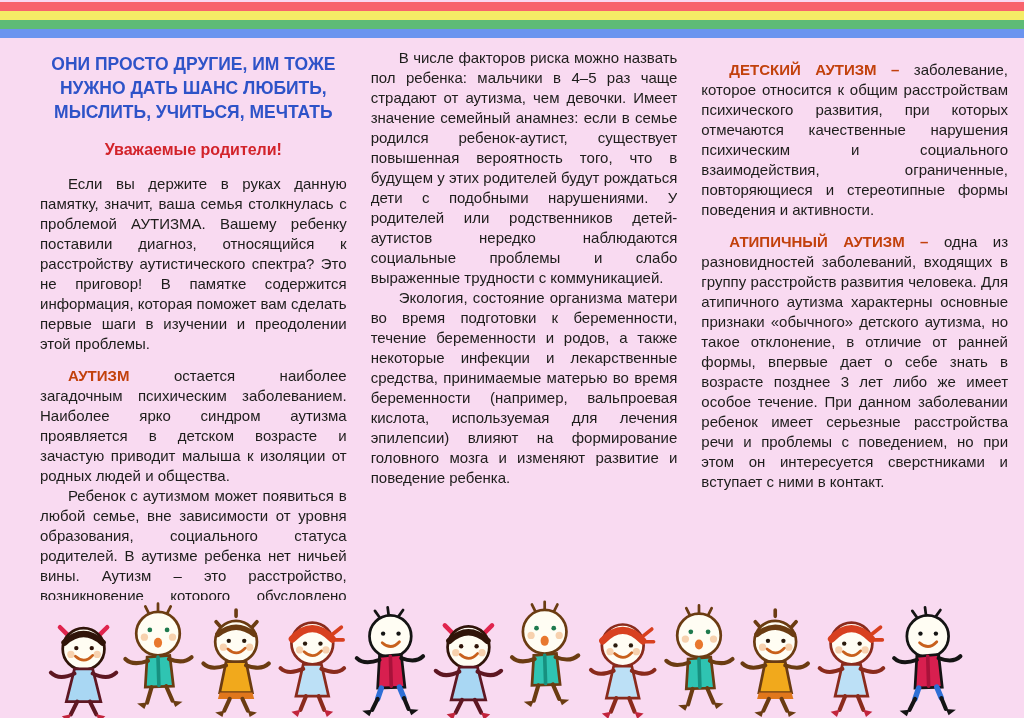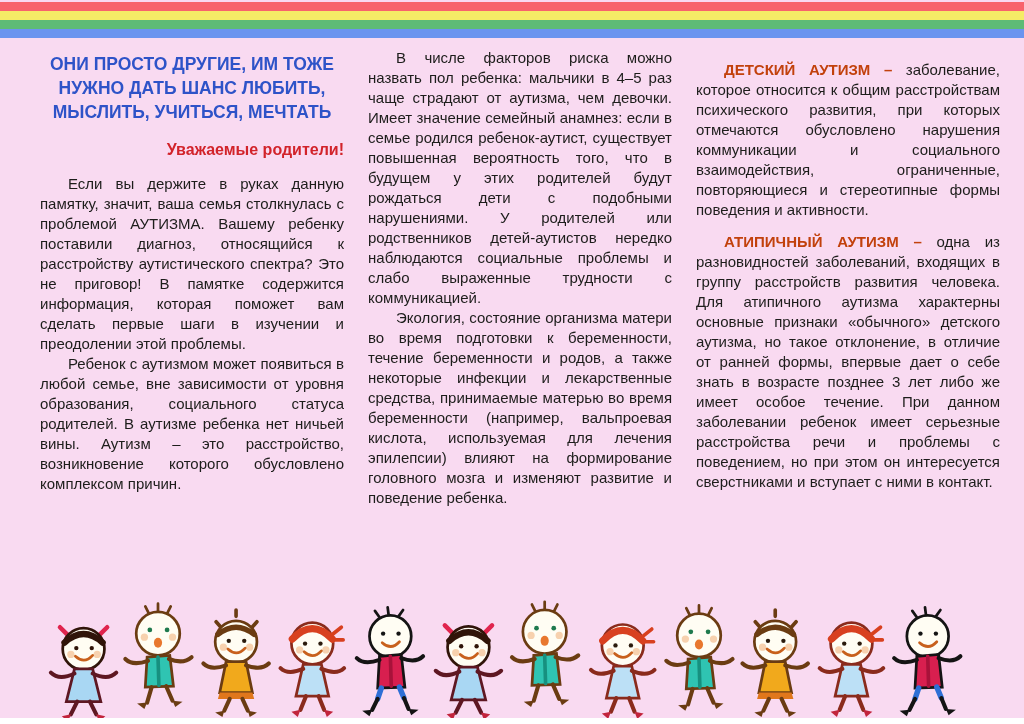--- a/index.html
+++ b/index.html
@@ -8,28 +8,28 @@
 
   .page { position:relative; width:1024px; height:724px; background:#F9DAF1; overflow:hidden; }
 
   .rainbow { position:absolute; top:2px; left:0; right:0; }
   .stripe { height:9px; }
   .stripe.red    { background:#F8636C; }
   .stripe.yellow { background:#F5EC66; }
   .stripe.green  { background:#5EBB76; }
   .stripe.blue   { background:#6B94EF; }
 
-  .content { position:absolute; top:48px; left:40px; right:24px; height:552px;
+  .content { position:absolute; top:48px; left:40px; right:16px; height:552px;
              display:flex; gap:24px; }
   .col { flex:1; font-size:15px; line-height:20px; color:#1D1D1B;
          text-align:justify; overflow:hidden; }
 
   .title { color:#2E53C8; font-size:17.5px; line-height:24px; font-weight:bold;
            text-align:center; text-indent:0; margin:4px 0 16px; }
-  .subtitle { color:#D2232A; font-size:16px; font-weight:bold; text-align:right;
+  .subtitle { color:#D2232A; font-size:16px; font-weight:bold; text-align:center;
               text-indent:0; margin:0 0 14px; }
 
   p.para { text-indent:28px; }
   p.gap  { margin-top:12px; }
   p.noindent { text-indent:0; }
   .lead { color:#c2410c; font-weight:bold; }
 
   .kids { position:absolute; left:0; bottom:6px; width:1024px; height:118px; display:block; }
   .bottom-strip { position:absolute; left:0; bottom:0; width:100%; height:6px; background:#ffffff; }
 </style>
@@ -44,30 +44,31 @@
     <div class="stripe green"></div>
     <div class="stripe blue"></div>
   </div>
 
   <div class="content">
 
     <section class="col">
       <h1 class="title">ОНИ ПРОСТО ДРУГИЕ, ИМ ТОЖЕ НУЖНО ДАТЬ ШАНС ЛЮБИТЬ, МЫСЛИТЬ, УЧИТЬСЯ, МЕЧТАТЬ</h1>
       <h2 class="subtitle">Уважаемые родители!</h2>
       <p class="para">Если вы держите в руках данную памятку, значит, ваша семья столкнулась с проблемой АУТИЗМА. Вашему ребенку поставили диагноз, относящийся к расстройству аутистического спектра? Это не приговор! В памятке содержится информация, которая поможет вам сделать первые шаги в изучении и преодолении этой проблемы.</p>
+      <p class="para gap"><span class="lead">АУТИЗМ</span><span> остается наиболее загадочным психическим заболеванием. Наиболее ярко синдром аутизма проявляется в детском возрасте и зачастую приводит малыша к изоляции от родных людей и общества.</span></p>
       <p class="para">Ребенок с аутизмом может появиться в любой семье, вне зависимости от уровня образования, социального статуса родителей. В аутизме ребенка нет ничьей вины. Аутизм – это расстройство, возникновение которого обусловлено комплексом причин.</p>
     </section>
 
     <section class="col">
       <p class="para">В числе факторов риска можно назвать пол ребенка: мальчики в 4–5 раз чаще страдают от аутизма, чем девочки. Имеет значение семейный анамнез: если в семье родился ребенок-аутист, существует повышенная вероятность того, что в будущем у этих родителей будут рождаться дети с подобными нарушениями. У родителей или родственников детей-аутистов нередко наблюдаются социальные проблемы и слабо выраженные трудности с коммуникацией.</p>
       <p class="para">Экология, состояние организма матери во время подготовки к беременности, течение беременности и родов, а также некоторые инфекции и лекарственные средства, принимаемые матерью во время беременности (например, вальпроевая кислота, используемая для лечения эпилепсии) влияют на формирование головного мозга и изменяют развитие и поведение ребенка.</p>
     </section>
 
     <section class="col">
-      <p class="para gap"><span class="lead">ДЕТСКИЙ АУТИЗМ –</span><span> заболевание, которое относится к общим расстройствам психического развития, при которых отмечаются обусловлено нарушения коммуникации и социального взаимодействия, ограниченные, повторяющиеся и стереотипные формы поведения и активности.</span></p>
+      <p class="para gap"><span class="lead">ДЕТСКИЙ АУТИЗМ –</span><span> заболевание, которое относится к общим расстройствам психического развития, при которых отмечаются качественные нарушения психическим и социального взаимодействия, ограниченные, повторяющиеся и стереотипные формы поведения и активности.</span></p>
       <p class="para gap"><span class="lead">АТИПИЧНЫЙ АУТИЗМ –</span><span> одна из разновидностей заболеваний, входящих в группу расстройств развития человека. Для атипичного аутизма характерны основные признаки «обычного» детского аутизма, но такое отклонение, в отличие от ранней формы, впервые дает о себе знать в возрасте позднее 3 лет либо же имеет особое течение. При данном заболевании ребенок имеет серьезные расстройства речи и проблемы с поведением, но при этом он интересуется сверстниками и вступает с ними в контакт.</span></p>
     </section>
 
   </div>
 
   <svg class="kids" viewBox="0 0 1024 130" preserveAspectRatio="xMidYMax meet" aria-hidden="true">
     <defs>
       <g id="kid-girl-blue" stroke-linecap="round">
         <path d="M14 14 l9 9 M66 14 l-9 9" stroke="#E0244E" stroke-width="5" fill="none"></path>
         <circle cx="40" cy="38" r="23" fill="#FFFDF3" stroke="#301409" stroke-width="3"></circle>

